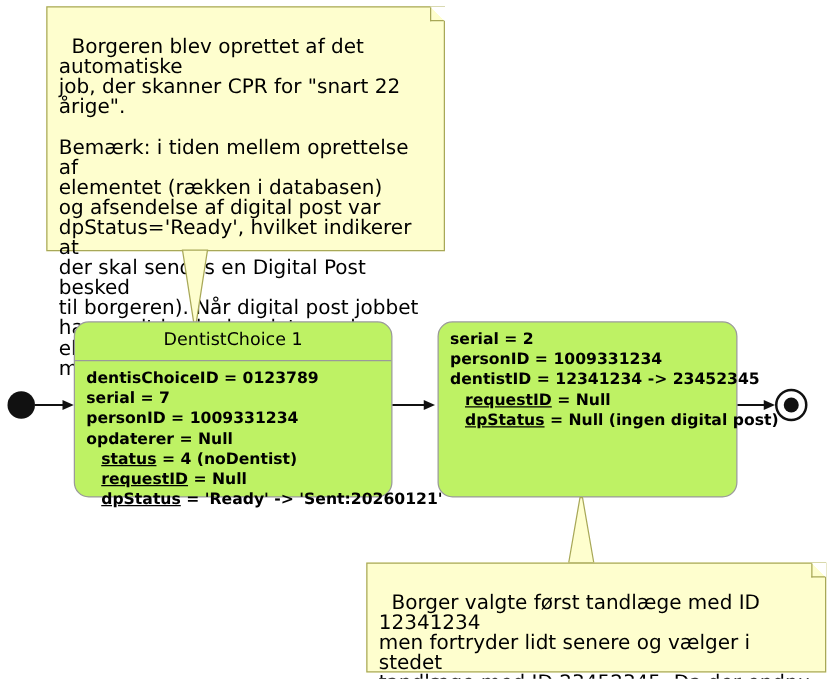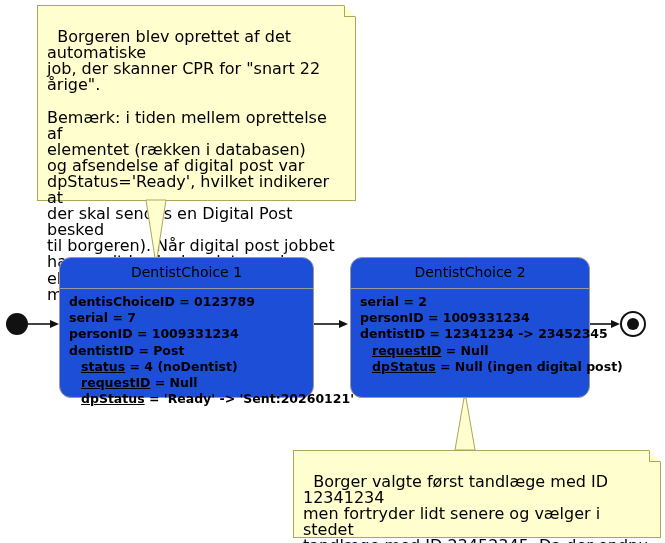--- a/index.html
+++ b/index.html
@@ -64,21 +64,21 @@
 
   
   .tail {
     position: absolute;
     overflow: visible;
   }
 
   
   .state {
     position: absolute;
-    background: #1d4ed8;
+    background: #bef264;
     border: 1px solid #9A9A9A;
     border-radius: 12px;
     box-sizing: border-box;
     box-shadow: none;
   }
   .state-title {
     text-align: center;
     font-size: 14px;
     line-height: 17px;
     padding: 6px 8px 7px 8px;
@@ -172,29 +172,28 @@
 <svg class="tail" style="left:140px; top:200px; width:40px; height:60px;" viewBox="0 0 40 60">
   <polygon points="6,0 26,0 17,58 15,58" fill="#FEFECE" stroke="#A8A858" stroke-width="1"></polygon>
 </svg>
 
 <div class="state" id="state-1">
   <div class="state-title">DentistChoice 1</div>
   <div class="state-body">
     <div class="attr"><span>dentisChoiceID = 0123789</span></div>
     <div class="attr"><span>serial = 7</span></div>
     <div class="attr"><span>personID = 1009331234</span></div>
-    <div class="attr"><span>dentistID = Post</span></div>
+    <div class="attr"><span>opdaterer = Null</span></div>
     <div class="attr"><span class="u">status</span><span> = 4 (noDentist)</span></div>
     <div class="attr"><span class="u">requestID</span><span> = Null</span></div>
     <div class="attr"><span class="u">dpStatus</span><span> = 'Ready' -&gt; 'Sent:20260121'</span></div>
   </div>
 </div>
 
 <div class="state" id="state-2">
-  <div class="state-title">DentistChoice 2</div>
   <div class="state-body">
     <div class="attr"><span>serial = 2</span></div>
     <div class="attr"><span>personID = 1009331234</span></div>
     <div class="attr"><span>dentistID = 12341234 -&gt; 23452345</span></div>
     <div class="attr"><span class="u">requestID</span><span> = Null</span></div>
     <div class="attr"><span class="u">dpStatus</span><span> = Null (ingen digital post)</span></div>
   </div>
 </div>
 
 <svg class="tail" style="left:455px; top:398px; width:40px; height:54px;" viewBox="0 0 40 54">

